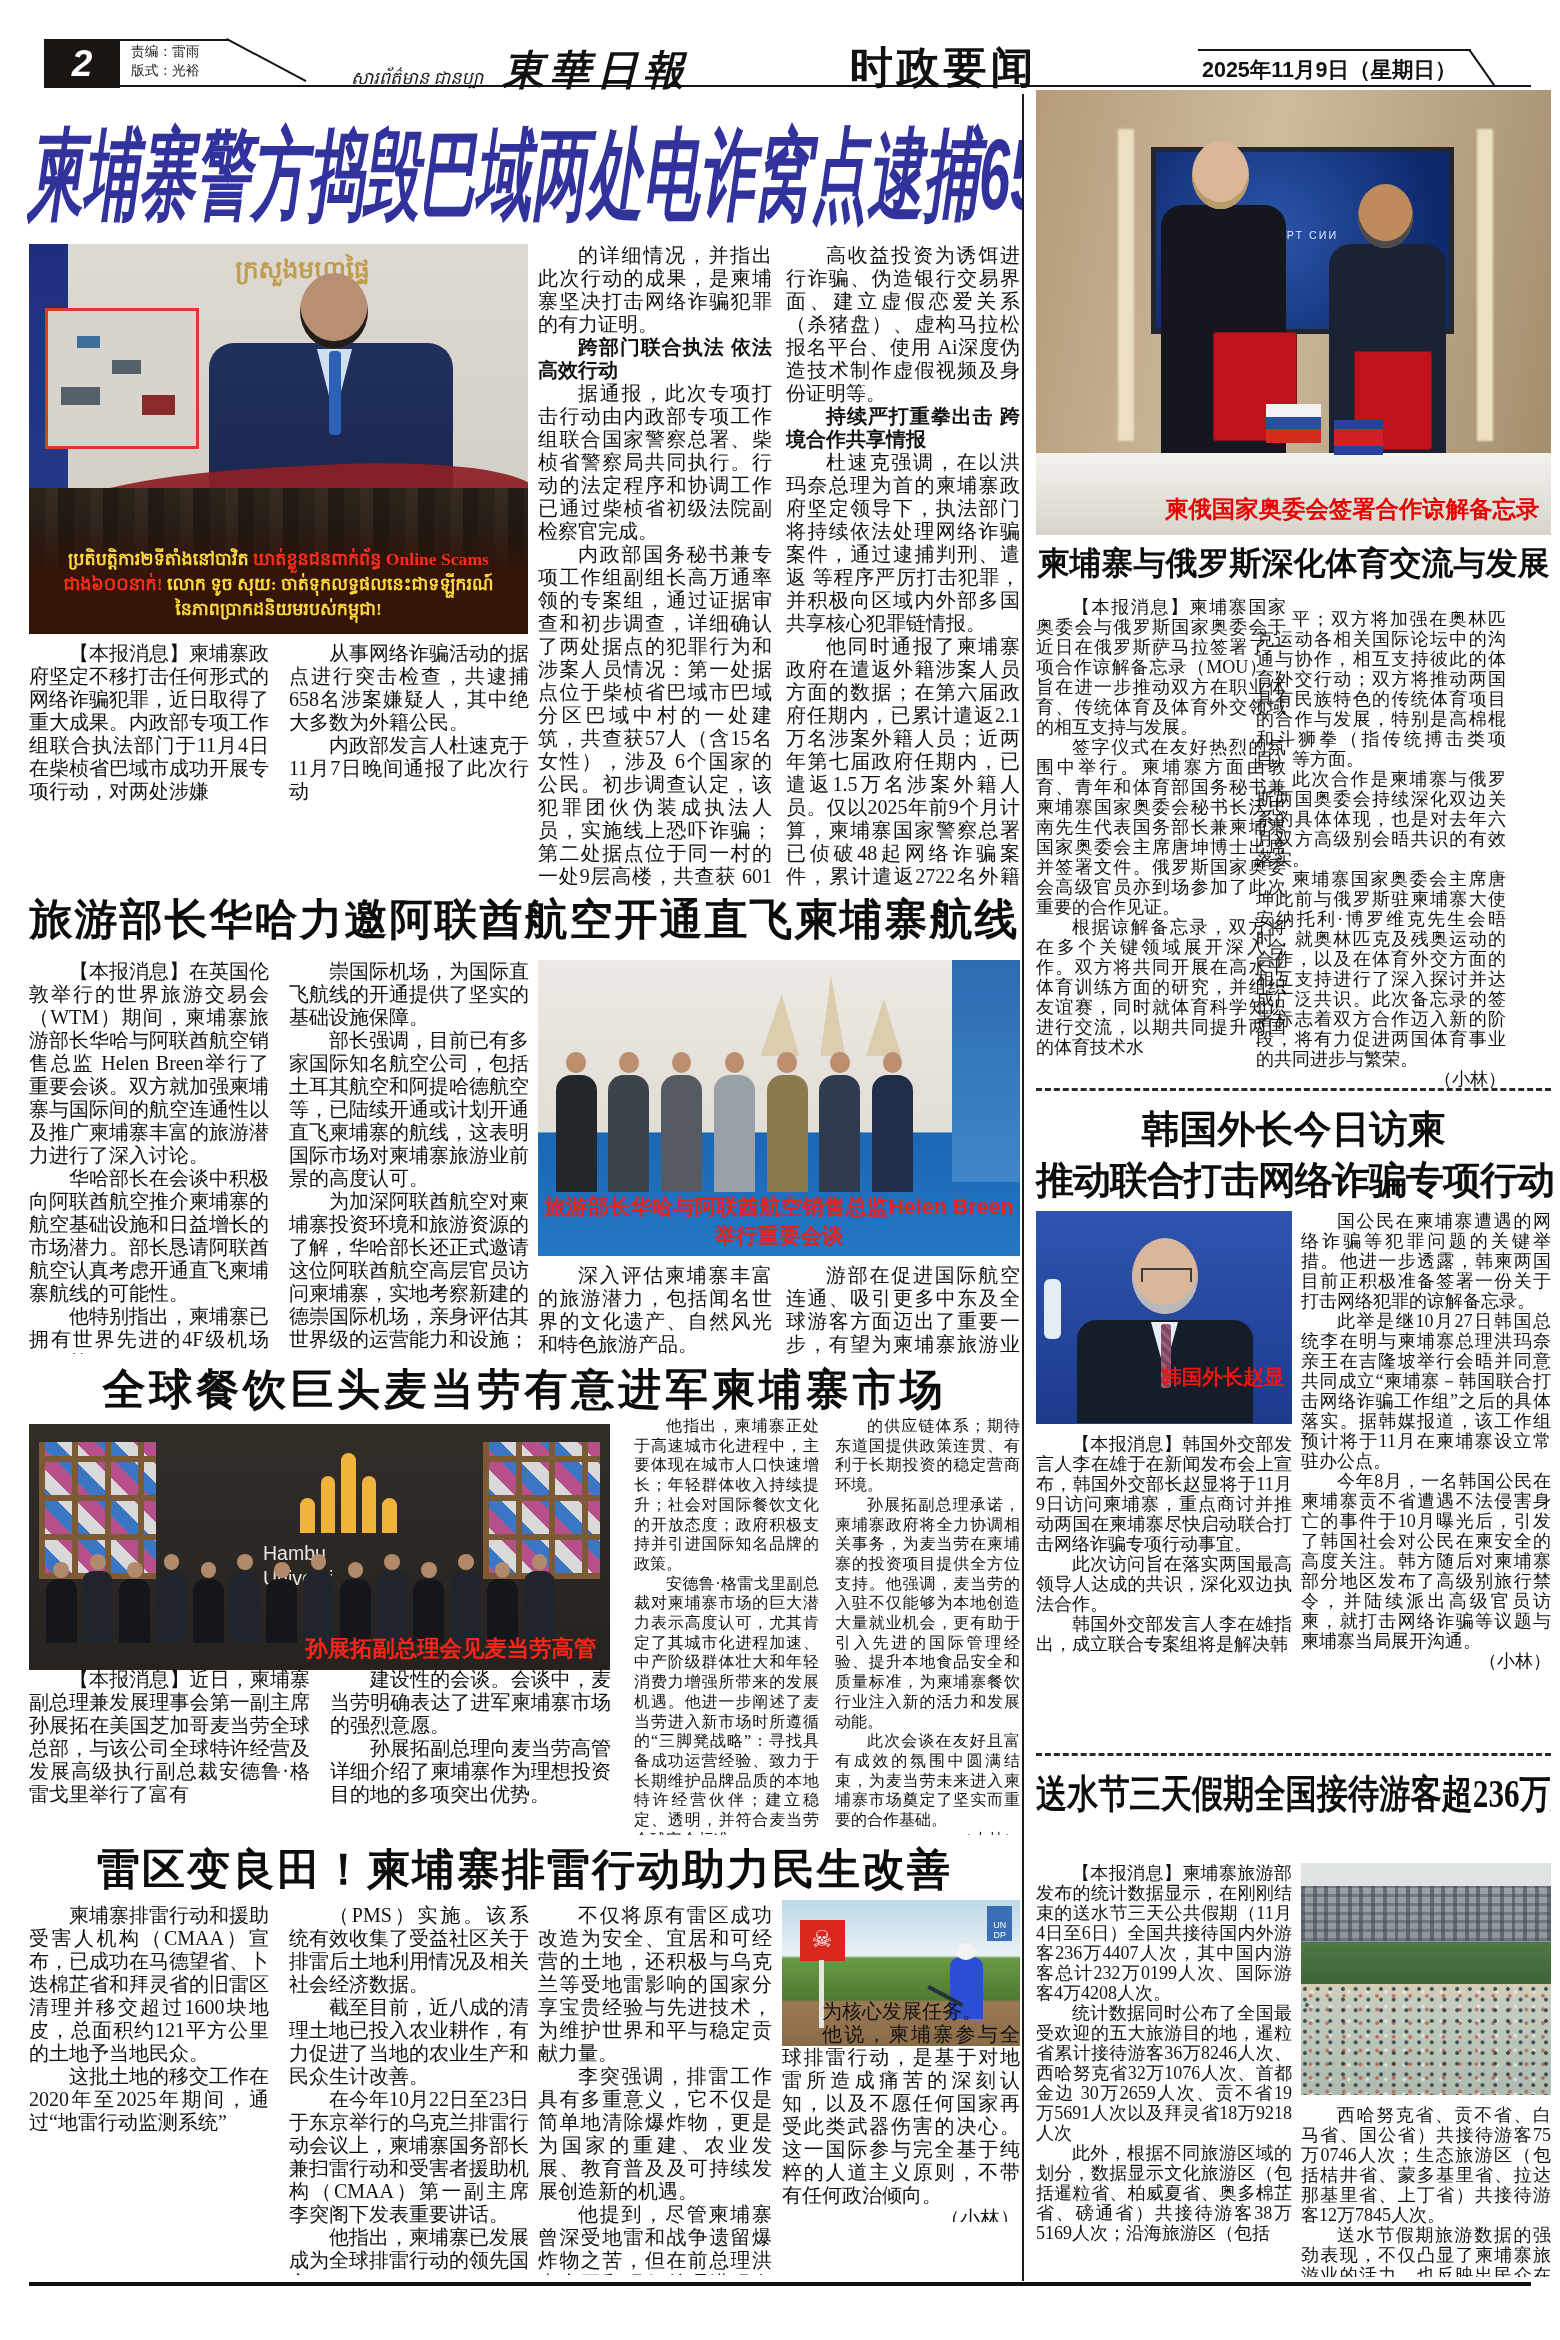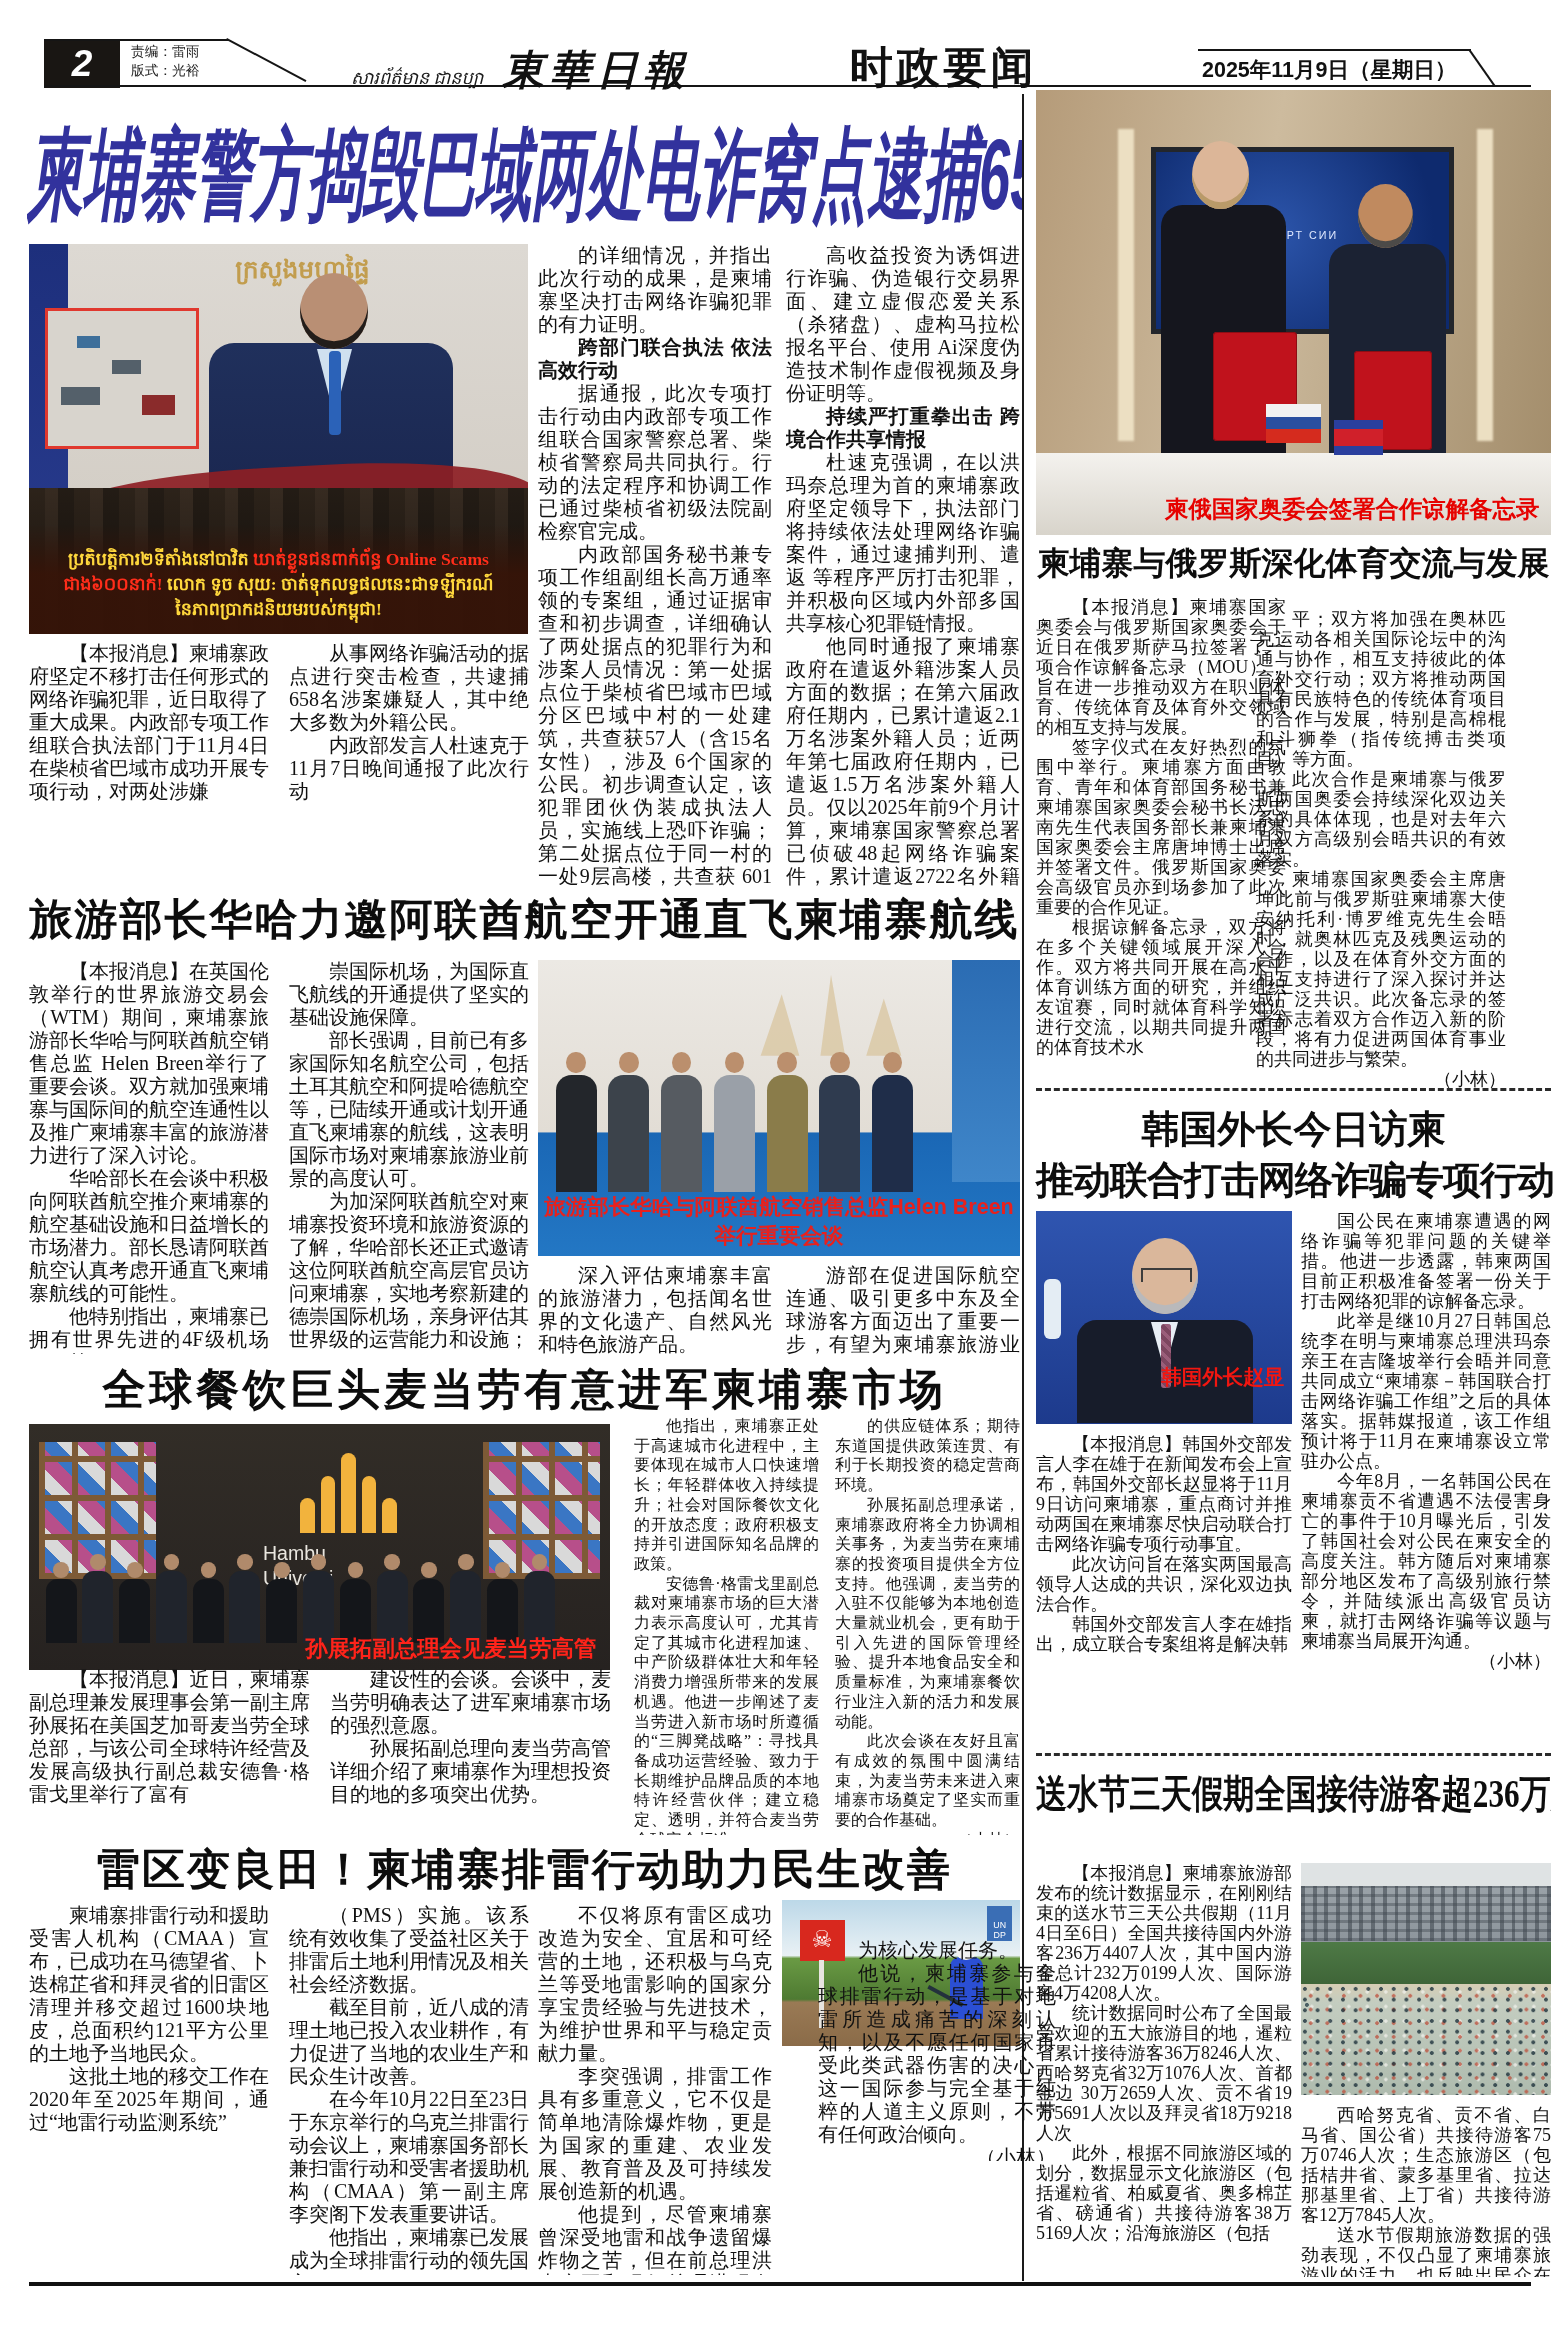--- a/index.html
+++ b/index.html
@@ -292,21 +292,21 @@
     <p>他提到，尽管柬埔寨曾深受地雷和战争遗留爆炸物之苦，但在前总理洪森亲王和现任总理洪玛奈亲王的强有力领导下，国家始终将排雷工作视</p>
   </div>
   <div class="photo" id="dmphoto" style="left:782px;top:1900px;width:238px;height:146px;">
     <div class="sign">☠</div>
     <div class="pole"></div>
     <div class="deminer"></div>
     <div class="helmet"></div>
     <div class="detector"></div>
     <div class="undp">UN DP</div>
   </div>
-  <div class="col bt" style="left:782px;top:1939px;width:238px;height:222px;margin-left:36px;">
+  <div class="col bt" style="left:782px;top:2000px;width:238px;height:222px;">
     <p>为核心发展任务。</p>
     <p>他说，柬埔寨参与全球排雷行动，是基于对地雷所造成痛苦的深刻认知，以及不愿任何国家再受此类武器伤害的决心。这一国际参与完全基于纯粹的人道主义原则，不带有任何政治倾向。</p>
     <p class="by">（小林）</p>
   </div>
 
   <div class="photo" id="ruphoto" style="left:1036px;top:90px;width:515px;height:445px;">
     <div class="glow1" style="left:82px;"></div>
     <div class="glow2" style="left:441px;"></div>
     <div class="tv">ПОРТ СИИ</div>
     <div class="man m1"></div>

